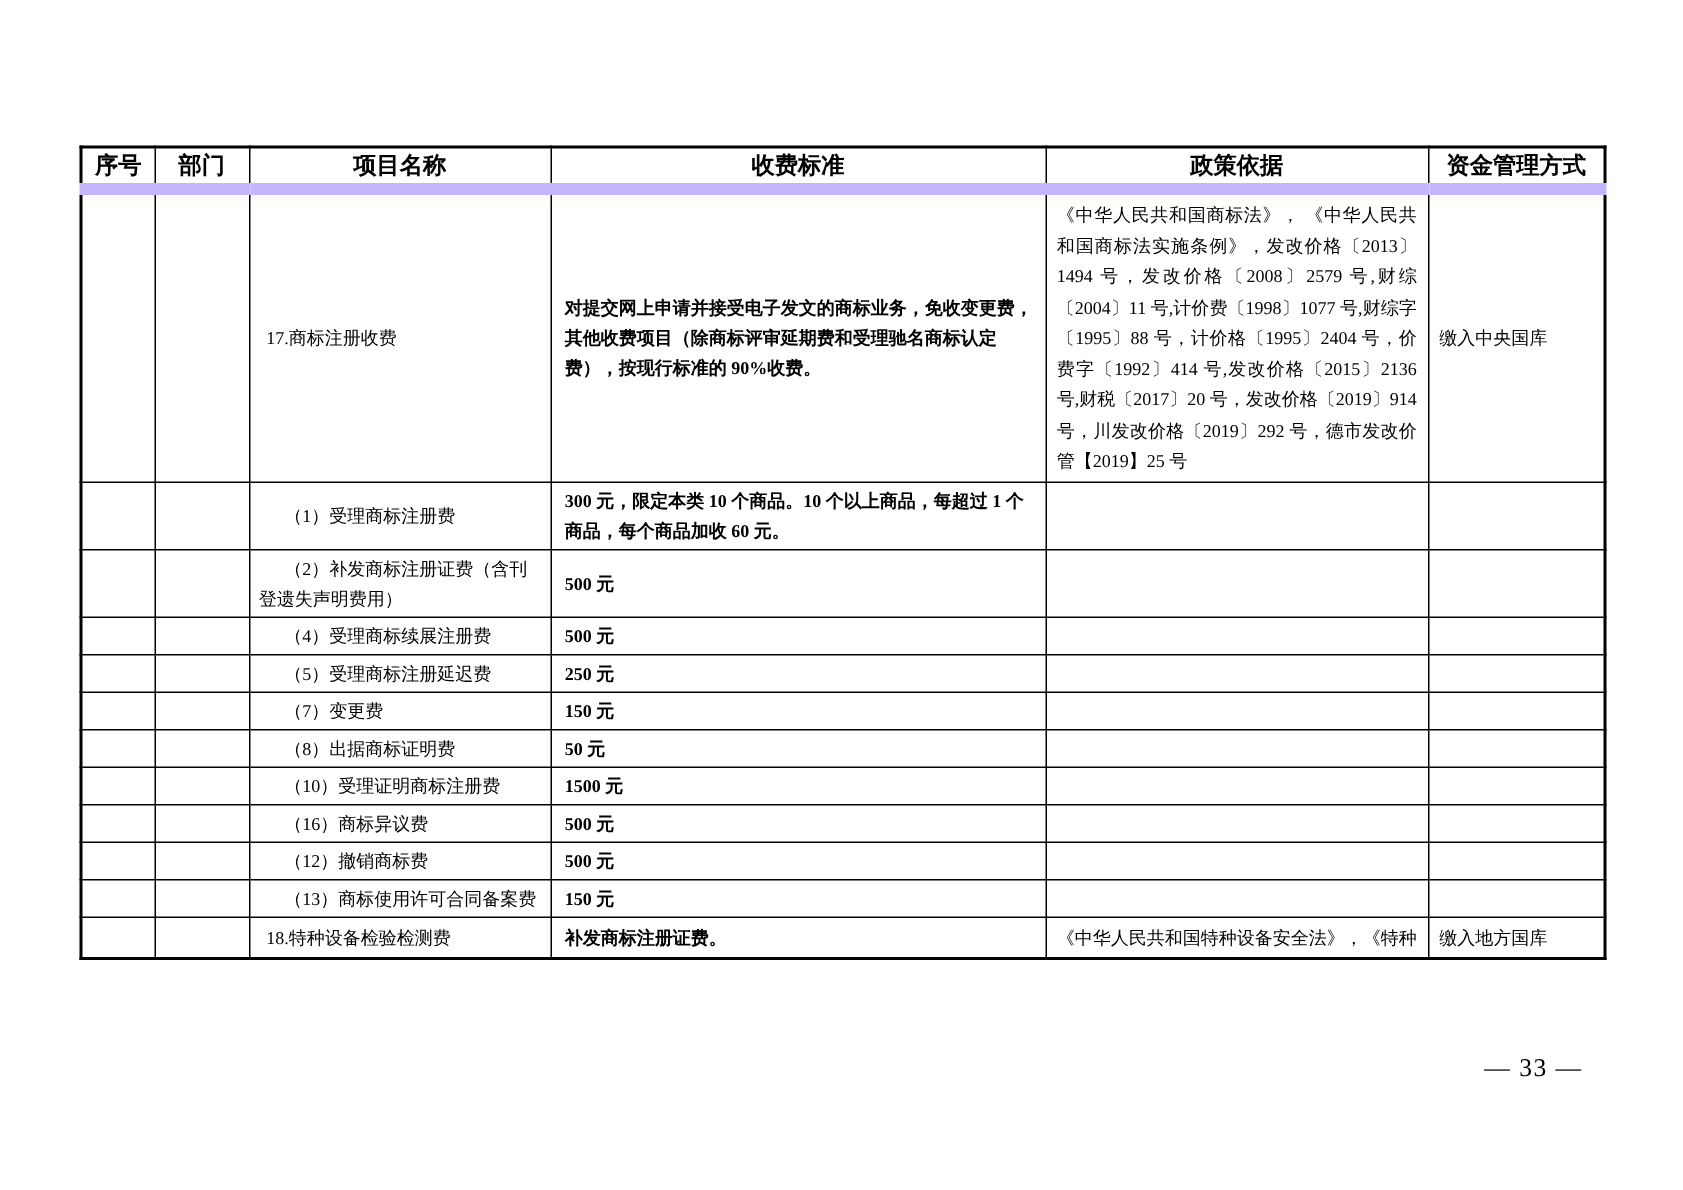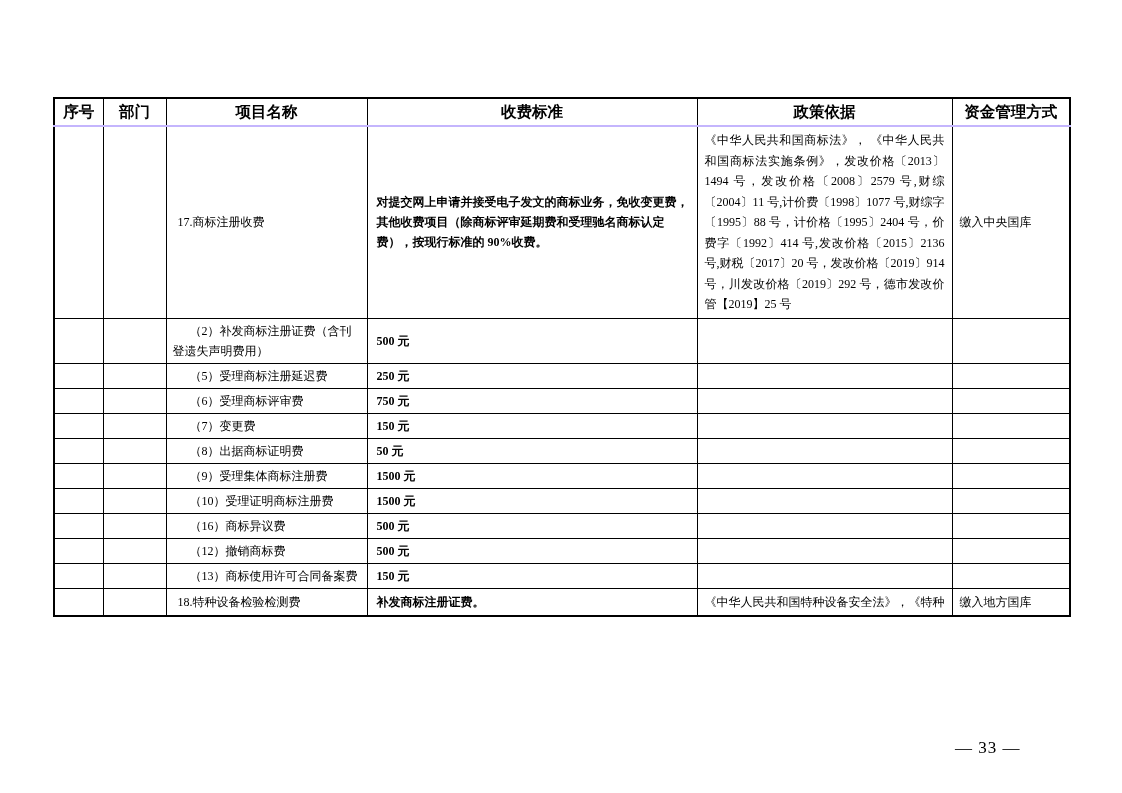--- a/index.html
+++ b/index.html
@@ -23,21 +23,21 @@
   .fee-table th, .fee-table td {
     border: 1px solid #000;
     overflow: hidden;
   }
   .fee-table th {
     font-family: "Liberation Sans", "DejaVu Sans", sans-serif;
     font-weight: bold;
     font-size: 15.5px;
     text-align: center;
     height: 28px;
-    border-bottom: 2px solid #c4b5fd;
+    border-bottom: 8px solid #c4b5fd;
     padding: 0 2px;
   }
   .fee-table td {
     font-size: 12px;
     line-height: 20px;
     vertical-align: middle;
     padding: 2px 6px;
   }
   tr.h-r17 { height: 184px; }
   tr.h-r1  { height: 44px; }
@@ -49,23 +49,23 @@
   td.fee { padding-left: 9px; padding-right: 8px; font-weight: bold; }
   td.policy {
     padding: 3px 7px;
     text-align: justify;
     line-height: 20.5px;
   }
   td.policy.single { text-align: left; white-space: nowrap; }
   td.fund { padding-left: 7px; }
   .page-number {
     position: absolute;
-    left: 955px; top: 738px;
+    left: 955px; top: 702px;
     width: 100px;
-    text-align: left;
+    text-align: right;
     font-size: 17px;
     letter-spacing: 1px;
     font-family: "Liberation Serif", "DejaVu Serif", serif;
   }
 </style>
 </head>
 <body>
 
 <table class="fee-table">
   <colgroup>
@@ -88,65 +88,65 @@
   </thead>
   <tbody>
     <tr class="h-r17">
       <td class="serial"></td>
       <td class="dept"></td>
       <td class="name main">17.商标注册收费</td>
       <td class="fee">对提交网上申请并接受电子发文的商标业务，免收变更费，其他收费项目（除商标评审延期费和受理驰名商标认定费），按现行标准的 90%收费。</td>
       <td class="policy">《中华人民共和国商标法》， 《中华人民共和国商标法实施条例》，发改价格〔2013〕1494 号，发改价格〔2008〕2579 号,财综〔2004〕11 号,计价费〔1998〕1077 号,财综字〔1995〕88 号，计价格〔1995〕2404 号，价费字〔1992〕414 号,发改价格〔2015〕2136 号,财税〔2017〕20 号，发改价格〔2019〕914 号，川发改价格〔2019〕292 号，德市发改价管【2019】25 号</td>
       <td class="fund">缴入中央国库</td>
     </tr>
+    <tr class="h-r1">
+      <td class="serial"></td>
+      <td class="dept"></td>
+      <td class="name sub">（1）受理商标注册费</td>
+      <td class="fee">300 元，限定本类 10 个商品。10 个以上商品，每超过 1 个商品，每个商品加收 60 元。</td>
+      <td class="policy"></td>
+      <td class="fund"></td>
+    </tr>
     <tr class="h-r2">
       <td class="serial"></td>
       <td class="dept"></td>
       <td class="name sub">（2）补发商标注册证费（含刊登遗失声明费用）</td>
       <td class="fee">500 元</td>
       <td class="policy"></td>
       <td class="fund"></td>
     </tr>
     <tr class="h-s">
       <td class="serial"></td>
       <td class="dept"></td>
-      <td class="name sub">（5）受理商标注册延迟费</td>
-      <td class="fee">250 元</td>
+      <td class="name sub">（4）受理商标续展注册费</td>
+      <td class="fee">500 元</td>
       <td class="policy"></td>
       <td class="fund"></td>
     </tr>
     <tr class="h-s">
       <td class="serial"></td>
       <td class="dept"></td>
-      <td class="name sub">（6）受理商标评审费</td>
-      <td class="fee">750 元</td>
+      <td class="name sub">（5）受理商标注册延迟费</td>
+      <td class="fee">250 元</td>
       <td class="policy"></td>
       <td class="fund"></td>
     </tr>
     <tr class="h-s">
       <td class="serial"></td>
       <td class="dept"></td>
       <td class="name sub">（7）变更费</td>
       <td class="fee">150 元</td>
       <td class="policy"></td>
       <td class="fund"></td>
     </tr>
     <tr class="h-s">
       <td class="serial"></td>
       <td class="dept"></td>
       <td class="name sub">（8）出据商标证明费</td>
       <td class="fee">50 元</td>
-      <td class="policy"></td>
-      <td class="fund"></td>
-    </tr>
-    <tr class="h-s">
-      <td class="serial"></td>
-      <td class="dept"></td>
-      <td class="name sub">（9）受理集体商标注册费</td>
-      <td class="fee">1500 元</td>
       <td class="policy"></td>
       <td class="fund"></td>
     </tr>
     <tr class="h-s">
       <td class="serial"></td>
       <td class="dept"></td>
       <td class="name sub">（10）受理证明商标注册费</td>
       <td class="fee">1500 元</td>
       <td class="policy"></td>
       <td class="fund"></td>

